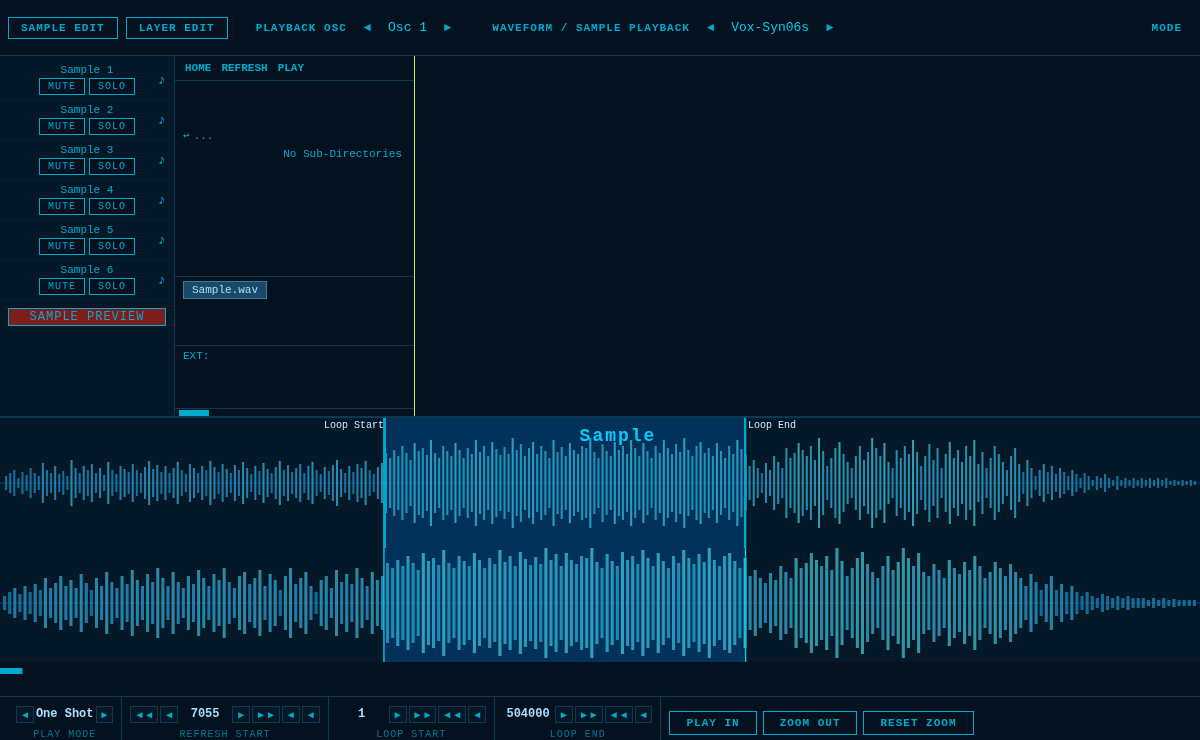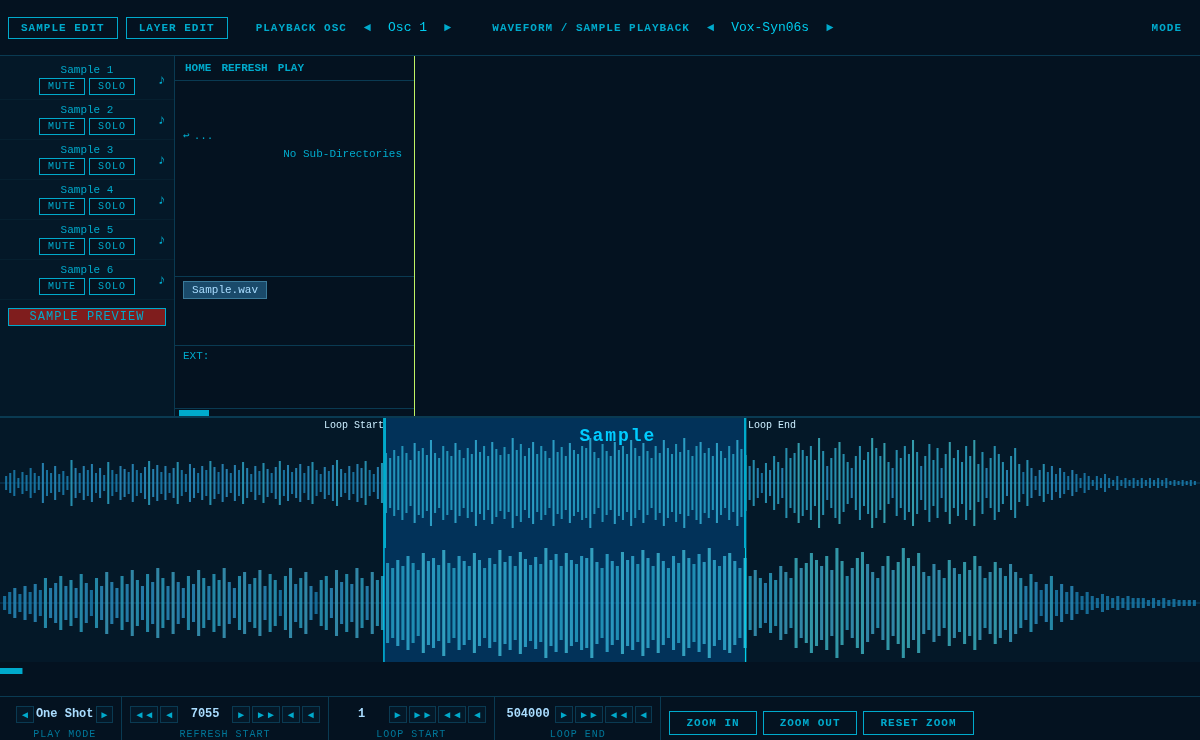--- a/index.html
+++ b/index.html
@@ -1093,17 +1093,17 @@
         <button class="ctrl-arrow">►</button>
         <button class="ctrl-arrow">►►</button>
         <button class="ctrl-arrow">◄◄</button>
         <button class="ctrl-arrow">◄</button>
       </div>
       <span class="ctrl-label">LOOP END</span>
     </div>
   </div>
 
   <div class="ctrl-section" style="border-right:none; gap:6px;">
-    <button class="zoom-btn">ZOOM IN</button>
+    <button class="zoom-btn">PLAY IN</button>
     <button class="zoom-btn">ZOOM OUT</button>
     <button class="zoom-btn">RESET ZOOM</button>
   </div>
 </div>
 
 </body></html>

